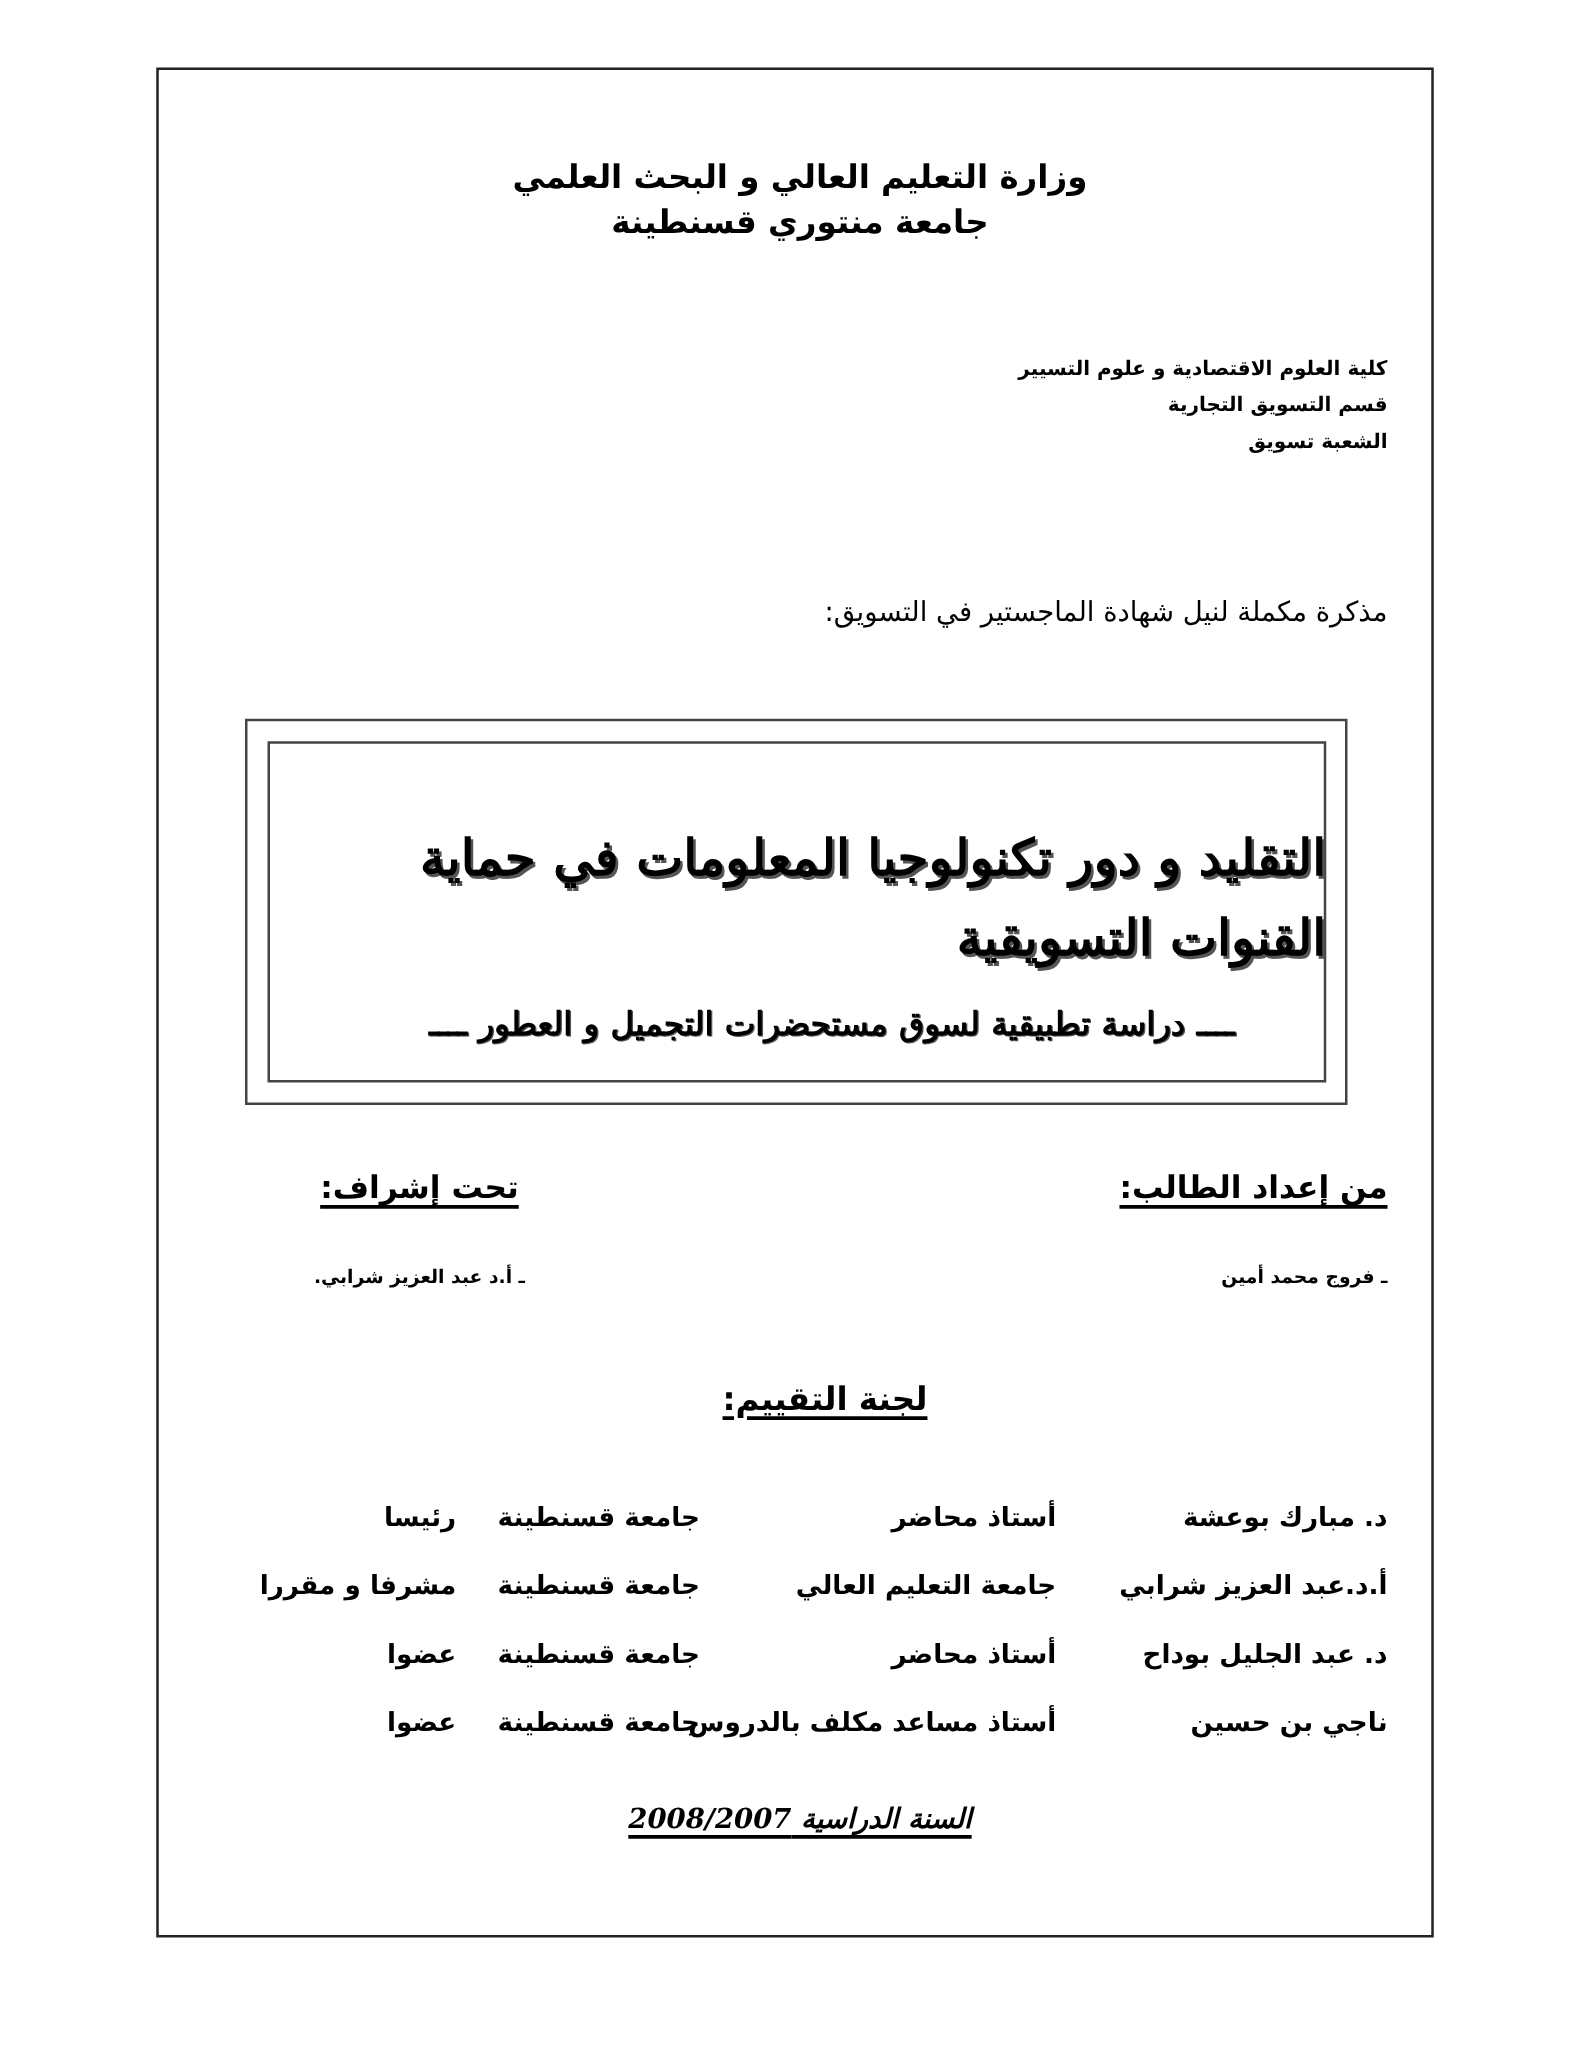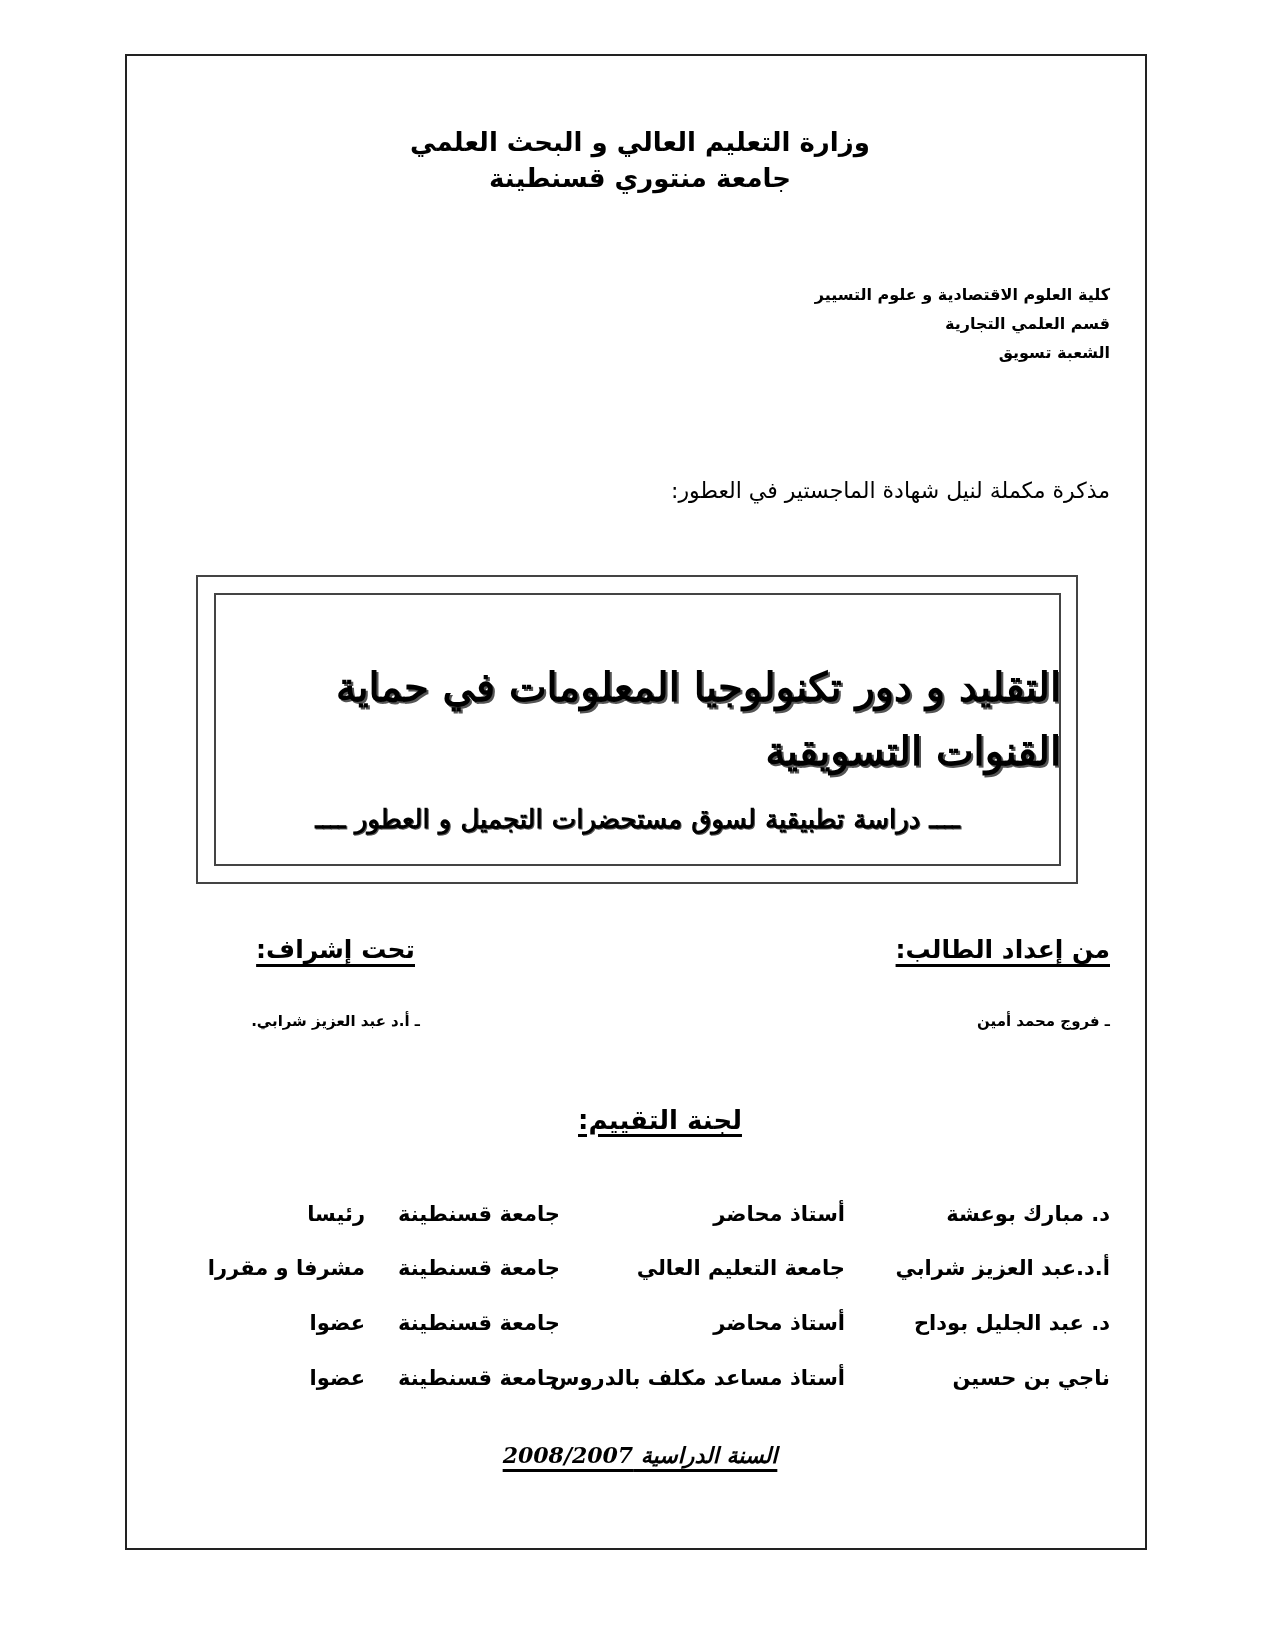--- a/index.html
+++ b/index.html
@@ -17,21 +17,21 @@
 
     .title-outer { position: absolute; left: 196px; top: 575px; width: 882px; height: 309px;
                    border: 2px solid #444; box-sizing: border-box; }
     .title-inner { position: absolute; left: 214px; top: 593px; width: 847px; height: 273px;
                    border: 2px solid #444; box-sizing: border-box; }
     .title-main { left: 214px; width: 847px; top: 655px; text-align: right;
                   font-family: "DejaVu Serif", serif; font-weight: bold; font-size: 40px;
                   line-height: 64px; white-space: normal; text-shadow: 2px 2px 0 #555; }
     .title-sub { left: 214px; width: 847px; top: 804px; text-align: center;
                  font-family: "DejaVu Serif", serif; font-weight: bold; font-size: 26px;
-                 text-shadow: 1px 1px 0 #555; }
+                 text-shadow: 1px 1px 0 #555; padding-left: 28px; }
 
     .section-label { font-weight: bold; font-size: 25px; text-decoration: underline;
                      text-decoration-thickness: 3px; text-underline-offset: 6px; }
     .student-label { right: 165px; top: 935px; }
     .supervisor-label { right: 860px; top: 935px; }
     .person { font-weight: bold; font-size: 15px; }
     .student-name { right: 165px; top: 1012px; text-align: right; }
     .supervisor-name { right: 855px; top: 1012px; }
 
     .committee-label { left: 560px; width: 200px; top: 1105px; text-align: center;
@@ -56,25 +56,25 @@
 
 <div class="page-border"></div>
 
 <div class="abs header-block">
   <div>وزارة التعليم العالي و البحث العلمي</div>
   <div>جامعة منتوري قسنطينة</div>
 </div>
 
 <div class="abs dept-block">
   <div>كلية العلوم الاقتصادية و علوم التسيير</div>
-  <div>قسم العلمي التجارية</div>
+  <div>قسم التسويق التجارية</div>
   <div>الشعبة تسويق</div>
 </div>
 
-<div class="abs memo-line">مذكرة مكملة لنيل شهادة الماجستير في العطور:</div>
+<div class="abs memo-line">مذكرة مكملة لنيل شهادة الماجستير في التسويق:</div>
 
 <div class="title-outer"></div>
 <div class="title-inner"></div>
 <div class="abs title-main">التقليد و دور تكنولوجيا المعلومات في حماية القنوات التسويقية</div>
 <div class="abs title-sub">ــــ دراسة تطبيقية لسوق مستحضرات التجميل و العطور ــــ</div>
 
 <div class="abs section-label student-label">من إعداد الطالب:</div>
 <div class="abs section-label supervisor-label">تحت إشراف:</div>
 <div class="abs person student-name">ـ فروج محمد أمين</div>
 <div class="abs person supervisor-name">ـ أ.د عبد العزيز شرابي.</div>

